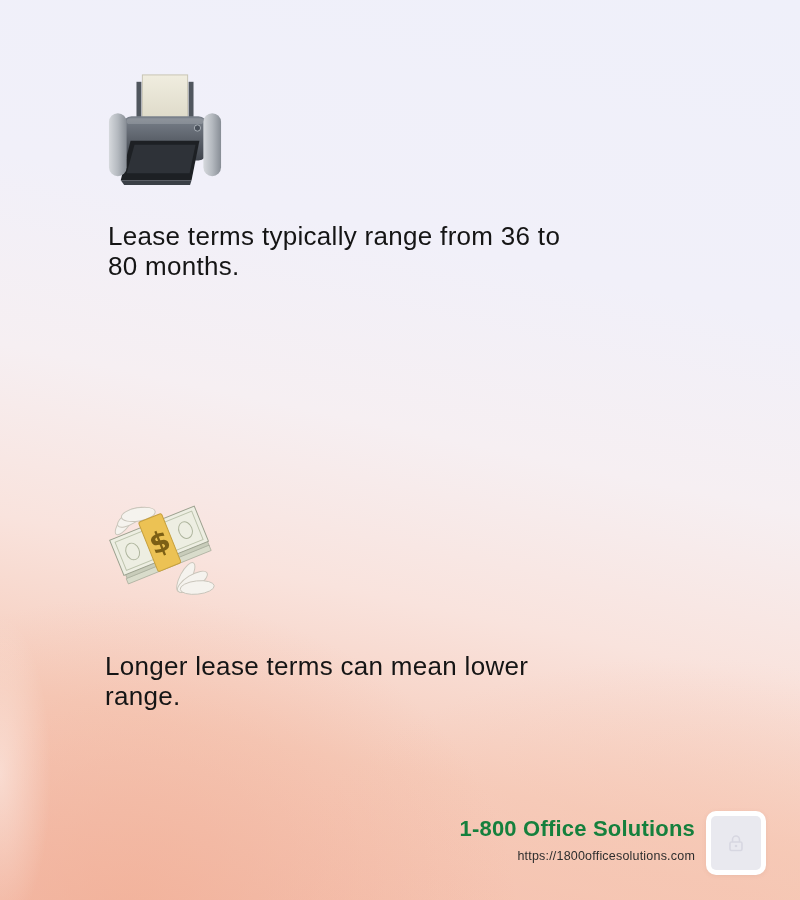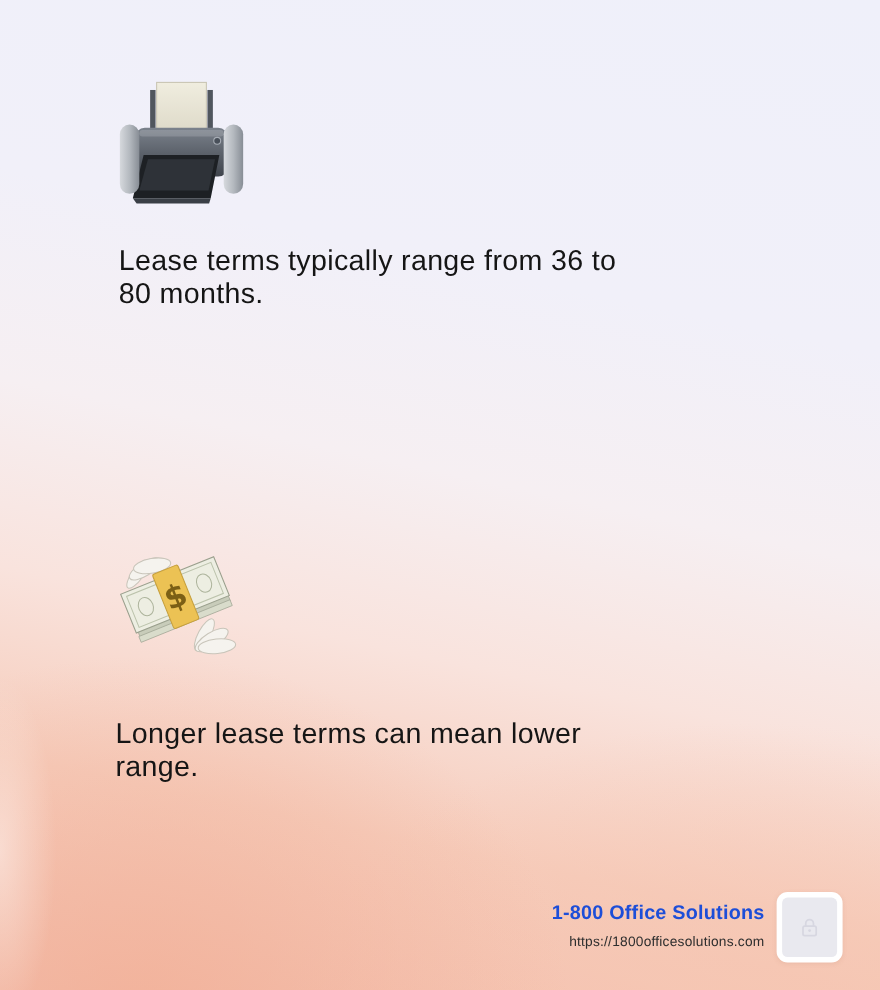--- a/index.html
+++ b/index.html
@@ -32,23 +32,23 @@
     position: absolute;
     right: 105px;
     top: 817px;
     display: flex;
     flex-direction: column;
     align-items: flex-end;
     text-align: right;
   }
   .brand {
     font-weight: 700;
-    font-size: 18px;
+    font-size: 22px;
     letter-spacing: 0.2px;
-    color: #1d4ed8;
+    color: #15803d;
     line-height: 24px;
   }
   .url {
     margin-top: 8px;
     font-size: 12.5px;
     letter-spacing: 0.2px;
     color: #2e2e2e;
     line-height: 15px;
   }
   .logo-box {

